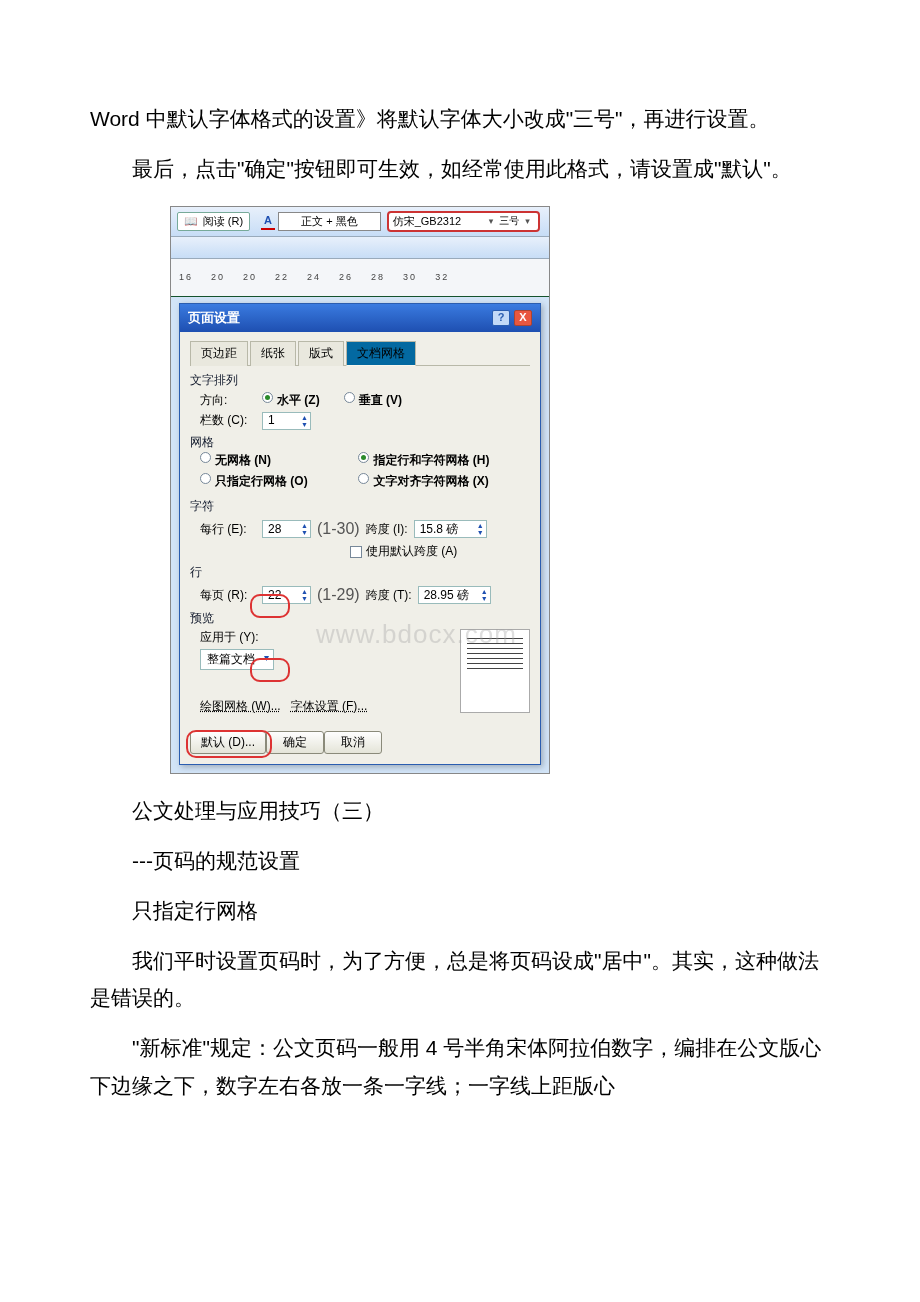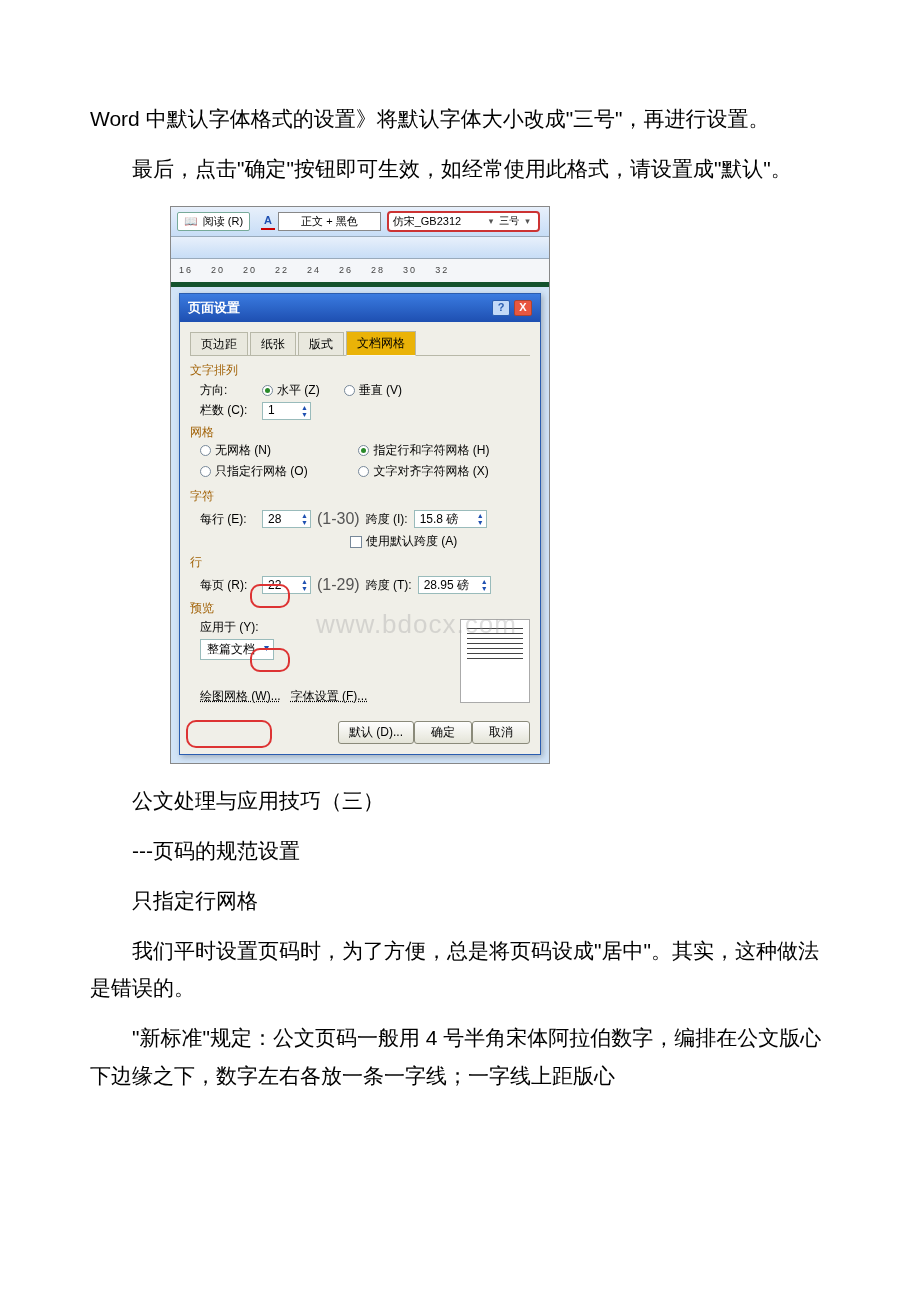--- a/index.html
+++ b/index.html
@@ -64,23 +64,23 @@
     font-size: 11px;
   }
   .dd-arrow { font-size: 9px; color: #555; margin: 0 4px; }
   .size-box {
     font-size: 10px;
     padding: 0 2px;
   }
   .blank-strip { height: 22px; background: linear-gradient(#e8f0fb,#c7ddf6); border-bottom: 1px solid #9ab; }
   
   .ruler {
-    height: 28px;
+    height: 38px;
     background: #f4f6f9;
-    border-bottom: 5px solid #14532d;
+    border-bottom: 1px solid #14532d;
     display: flex;
     align-items: center;
     padding-left: 8px;
     font-size: 9px;
     color: #444;
     letter-spacing: 2px;
   }
   .rtick { margin-right: 18px; }
 
   
@@ -122,55 +122,54 @@
   }
   .dlg-body {
     padding: 8px 10px 10px 10px;
     color: #000;
   }
   
   .tabs {
     display: flex;
     border-bottom: 1px solid #b8b8a8;
     margin-bottom: 6px;
-    align-items: center;
   }
   .tab {
     border: 1px solid #b8b8a8;
     border-bottom: none;
     padding: 3px 10px;
     margin-right: 2px;
     background: #e9e8de;
     font-size: 12px;
     position: relative;
     top: 1px;
   }
   .tab.active {
-    background: #eab308;
+    background: #0369a1;
     font-weight: normal;
     border-bottom: 1px solid #f8f7ee;
   }
   .group {
     border: none;
     margin-bottom: 4px;
   }
   .group-label {
-    color: #a16207;
+    color: #0f172a;
     font-size: 12px;
     margin-bottom: 2px;
   }
   .row { display: flex; align-items: center; margin: 3px 0 3px 10px; font-size: 12px; }
   .row-label { width: 62px; }
   .radio-dot {
     width: 11px; height: 11px; border: 1px solid #789; border-radius: 50%;
     display: inline-flex; align-items: center; justify-content: center;
     margin-right: 4px; background: #fff;
   }
   .radio-dot.sel::after { content: ""; width: 5px; height: 5px; background: #2a8a2a; border-radius: 50%; }
-  .radio-item { display: flex; align-items: center; margin-right: 24px; }
+  .radio-item { display: flex; align-items: flex-start; margin-right: 24px; font-weight: bold; }
   .chk {
     width: 12px; height: 12px; border: 1px solid #789; background: #fff;
     display: inline-block; margin-right: 4px;
   }
   .spinner {
     display: inline-flex; align-items: center;
     border: 1px solid #9bb; background: #fff; height: 18px;
     padding: 0 2px; font-size: 12px;
   }
   .spinner .val { width: 34px; text-align: left; padding-left: 3px; }
@@ -201,21 +200,21 @@
     position: relative; display: inline-block;
   }
   .sel-box::after {
     content: "▾"; position: absolute; right: 4px; top: 1px; color: #1e4fb1; font-size: 10px;
   }
   .link-btn {
     color: #000; text-decoration: underline dotted;
     font-size: 12px; margin-right: 10px;
   }
   .dlg-footer {
-    display: flex; justify-content: flex-end; align-items: center;
+    display: flex; justify-content: flex-start; align-items: center;
     margin-top: 14px;
   }
   .dlg-footer-right { display: flex; gap: 0; }
   .win-btn {
     border: 1px solid #8a8a7a;
     background: linear-gradient(#fefefe,#e4e4d8);
     padding: 2px 16px;
     font-size: 12px;
     border-radius: 3px;
   }

